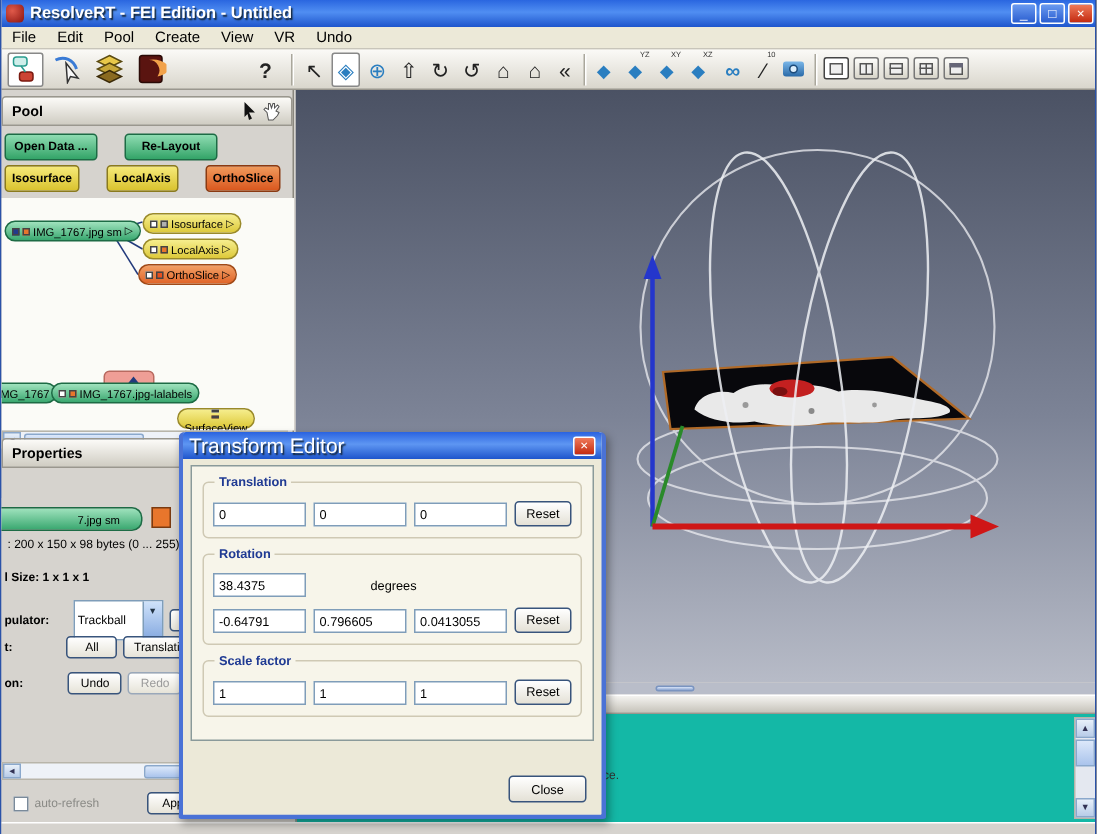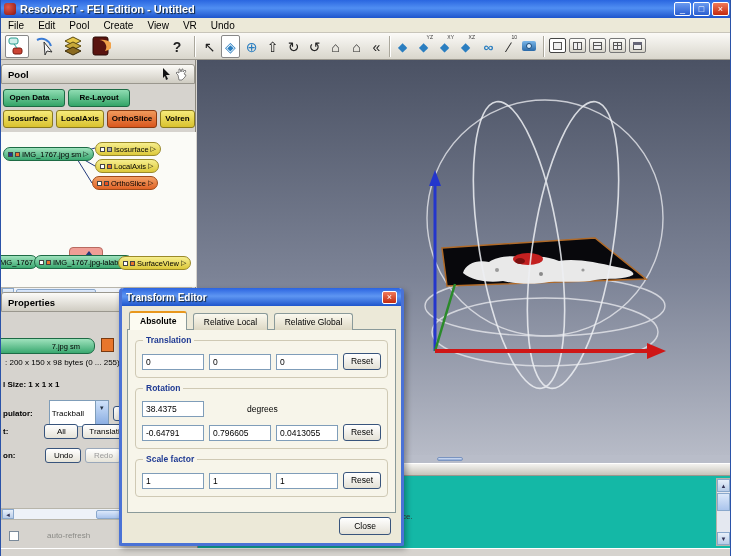--- a/index.html
+++ b/index.html
@@ -41,21 +41,21 @@
   .lb-top { position:absolute; left:3px; top:3px; width:9px; height:3px; background:#667; }
   .camera-body { position:absolute; left:2px; top:5px; width:14px; height:10px; background:linear-gradient(#7ab6e8,#2a6aa8); border-radius:2px; }
   .camera-lens { position:absolute; left:4px; top:2px; width:6px; height:6px; border-radius:50%; background:#dceefc; border:1px solid #1a4a7a; }
 
   
   .left-panel { position:absolute; left:0; top:60px; width:195px; height:496px; background:#d6d3ce; border-right:1px solid #8a877e; }
   .panel-header { position:relative; height:20px; background:linear-gradient(#fcfbf8,#cfccc2);
     border:1px solid #9a978e; border-radius:3px 3px 0 0; font-size:9.5px; font-weight:bold;
     display:flex; align-items:center; padding:0 6px; }
   .ph-icons { margin-left:auto; display:flex; gap:3px; align-items:center; }
-  .pool-btnrow { position:absolute; left:0; width:195px; display:flex; gap:3px; padding:0 2px; }
+  .pool-btnrow { position:absolute; left:0; width:195px; display:flex; gap:18px; padding:0 2px; }
   .pbtn { height:18px; font-size:8px; font-weight:bold; border-radius:3px; line-height:16px; text-align:center;
     border:1px solid #555; padding:0 4px; }
   .pbtn.green { background:linear-gradient(#8fdcb2,#33a468); border-color:#1d6b45; }
   .pbtn.yellow { background:linear-gradient(#f6ea7a,#d9c22e); border-color:#8a7a1e; }
   .pbtn.orange { background:linear-gradient(#f09a5c,#d9571e); border-color:#8a3a12; }
 
   .graph { position:absolute; left:0; top:72px; width:195px; height:155px; background:#fbfbf7; overflow:hidden; }
   .pill { position:absolute; height:14px; border-radius:7px; display:flex; align-items:center; gap:2px;
     font-size:7.5px; padding:0 4px; white-space:nowrap; border:1px solid #555; }
   .pill.green { background:linear-gradient(#9fe2bd,#3aa870); border-color:#1d6b45;text-align:center; }
@@ -74,41 +74,41 @@
   .props-body { position:absolute; left:0; top:272px; width:195px; height:224px; background:#d6d3ce; font-size:8px; }
   .props-row { position:absolute; left:0; width:195px; display:flex; align-items:center; gap:4px; }
   .orange-sq { position:absolute; left:100px; top:6px; width:13px; height:14px; background:#e8762c; border:1px solid #7a3a10; }
   .xp-btn { background:linear-gradient(#ffffff,#e6e3d8); border:1px solid #38547c; border-radius:3px;
     font-size:8px; height:15px; line-height:13px; text-align:center; padding:0 6px; }
   .xp-btn.disabled { color:#9a9a9a; border-color:#9aa8ba; }
   .dropdown { display:flex; width:60px; height:27px; background:#fff; border:1px solid #7f9db9; align-items:center; }
   .dropdown .dval { flex:1; padding-left:2px; font-size:8px; }
   .dropdown .darrow { width:13px; height:100%; background:linear-gradient(#cfe2fa,#86aae0); color:#234; font-size:7px; text-align:center; line-height:13px; border-left:1px solid #7f9db9; }
   .checkbox { width:10px; height:10px; background:#fff; border:1px solid #7a8a9a; }
-  .dim-label { color:#8a8a86;margin-left:24px; }
+  .dim-label { color:#8a8a86; }
 
   
   .viewport { position:absolute; left:196px; top:60px; width:535px; height:395px; }
   .splitter { position:absolute; left:196px; top:455px; width:535px; height:8px; background:#b9bdc9; }
   .split-handle { position:absolute; left:240px; top:2px; width:26px; height:4px; background:linear-gradient(#d8e4f8,#8aa4d0); border-radius:2px; border:1px solid #7a94c0; }
   .console-head { position:absolute; left:196px; top:463px; width:535px; height:13px;
      background:linear-gradient(#f4f3f0,#c6c3ba); border-top:1px solid #fff; border-bottom:1px solid #9a978e; }
   .console { position:absolute; left:196px; top:476px; width:535px; height:72px; background:#14b8a6; border-left:1px solid #9a978e; }
   .console-text { position:absolute; left:204px; top:36px; font-size:8px; color:#333; }
   .vscroll { position:absolute; right:1px; top:2px; width:15px; height:68px; background:#e4e8f0; border:1px solid #b8b5aa; }
   .vs-btn { position:absolute; left:0; width:13px; height:13px; background:linear-gradient(#e8f0fa,#b8cce8); border:1px solid #8aa8cc; font-size:6px; text-align:center; line-height:12px; color:#335; }
   .vs-thumb { position:absolute; left:0; top:14px; width:13px; height:18px; background:linear-gradient(#dce8fa,#aac4ec); border:1px solid #8aa8cc; }
   .statusbar { position:absolute; left:0; top:548px; width:731px; height:8px; background:#d6d3ce; border-top:1px solid #fff; }
 
   
   .dialog { position:absolute; left:118px; top:288px; width:285px; height:258px; z-index:50;
     border:3px solid #4a72d6; border-top:none; border-radius:4px 4px 2px 2px; background:#ece9d8; box-shadow:2px 3px 6px rgba(0,0,0,.35); }
   .dlg-title { height:18px; background:linear-gradient(#2a63e0,#5e96f2 45%,#1e55cc); border-radius:2px 2px 0 0;
     display:flex; align-items:center; padding:0 4px; }
-  .dlg-title-text { color:#fff; font-size:10px; font-weight:bold; flex:1; text-shadow:1px 1px 1px #123; }
+  .dlg-title-text { color:#fff; font-size:14px; font-weight:normal; flex:1; text-shadow:1px 1px 1px #123; }
   .dlg-x { width:15px; height:13px; background:linear-gradient(#f07a5a,#c22a10); border:1px solid #fff; border-radius:2px;
     color:#fff; font-size:9px; line-height:11px; text-align:center; }
   .dlg-body { position:relative; height:237px; padding:5px; }
   .tabbar { position:relative; height:19px; padding-left:2px; z-index:2; }
   .tab { display:inline-block; height:17px; line-height:16px; padding:0 10px; font-size:8.5px;
     background:linear-gradient(#fbf9ef,#ddd8c4); border:1px solid #8a9a9a; border-bottom:none; border-radius:3px 3px 0 0; margin-right:1px; vertical-align:bottom; }
   .tab.selected { height:19px; line-height:17px; background:#fcfbf2; font-weight:bold; border-top:2px solid #e8971d; }
   .tabpanel { position:relative; margin-top:-1px; height:184px; background:#f7f5ea; border:1px solid #8a9a9a; padding:10px 7px 6px 7px; z-index:1; }
   .group { position:relative; border:1px solid #cfc9b4; border-radius:4px; margin-bottom:10px; padding:12px 6px 7px 6px; }
   .group-label { position:absolute; top:-6px; left:7px; background:#f7f5ea; padding:0 3px; font-size:8.5px; font-weight:bold; color:#1f3a93; }
@@ -300,21 +300,21 @@
       <div class="tri"></div>
 
       <div class="pill green" style="left:-8px;top:123px;">
         <span>IMG_1767</span>
       </div>
       <div class="pill green" style="left:33px;top:123px;">
         <span class="chip" style="background:#fff"></span>
         <span class="chip" style="background:#e8762c"></span>
         <span>IMG_1767.jpg-lalabels</span>
       </div>
-      <div class="pill yellow" style="left:117px;top:124px;">
+      <div class="pill yellow" style="left:117px;top:140px;flex-direction:column;">
         <span class="chip" style="background:#fff"></span>
         <span class="chip" style="background:#e8762c"></span>
         <span>SurfaceView</span>
         <span class="arrow">▷</span>
       </div>
     </div>
 
     <div class="hscroll" style="left:0;top:227px;width:191px;">
       <div class="hs-arrow">◂</div>
       <div class="hs-thumb" style="left:14px;width:80px;"></div>
@@ -429,25 +429,20 @@
     </div>
   </div>
   <div class="statusbar"></div>
 
   <div class="dialog">
     <div class="dlg-title">
       <span class="dlg-title-text">Transform Editor</span>
       <span class="dlg-x">×</span>
     </div>
     <div class="dlg-body">
-      <div class="tabbar">
-        <span class="tab selected">Absolute</span>
-        <span class="tab">Relative Local</span>
-        <span class="tab">Relative Global</span>
-      </div>
       <div class="tabpanel">
 
         <div class="group">
           <span class="group-label">Translation</span>
           <div class="frow">
             <input class="fld" readonly="" value="0" style="">
             <input class="fld" readonly="" value="0" style="">
             <input class="fld" readonly="" value="0" style="">
             <span class="reset-btn">Reset</span>
           </div>

